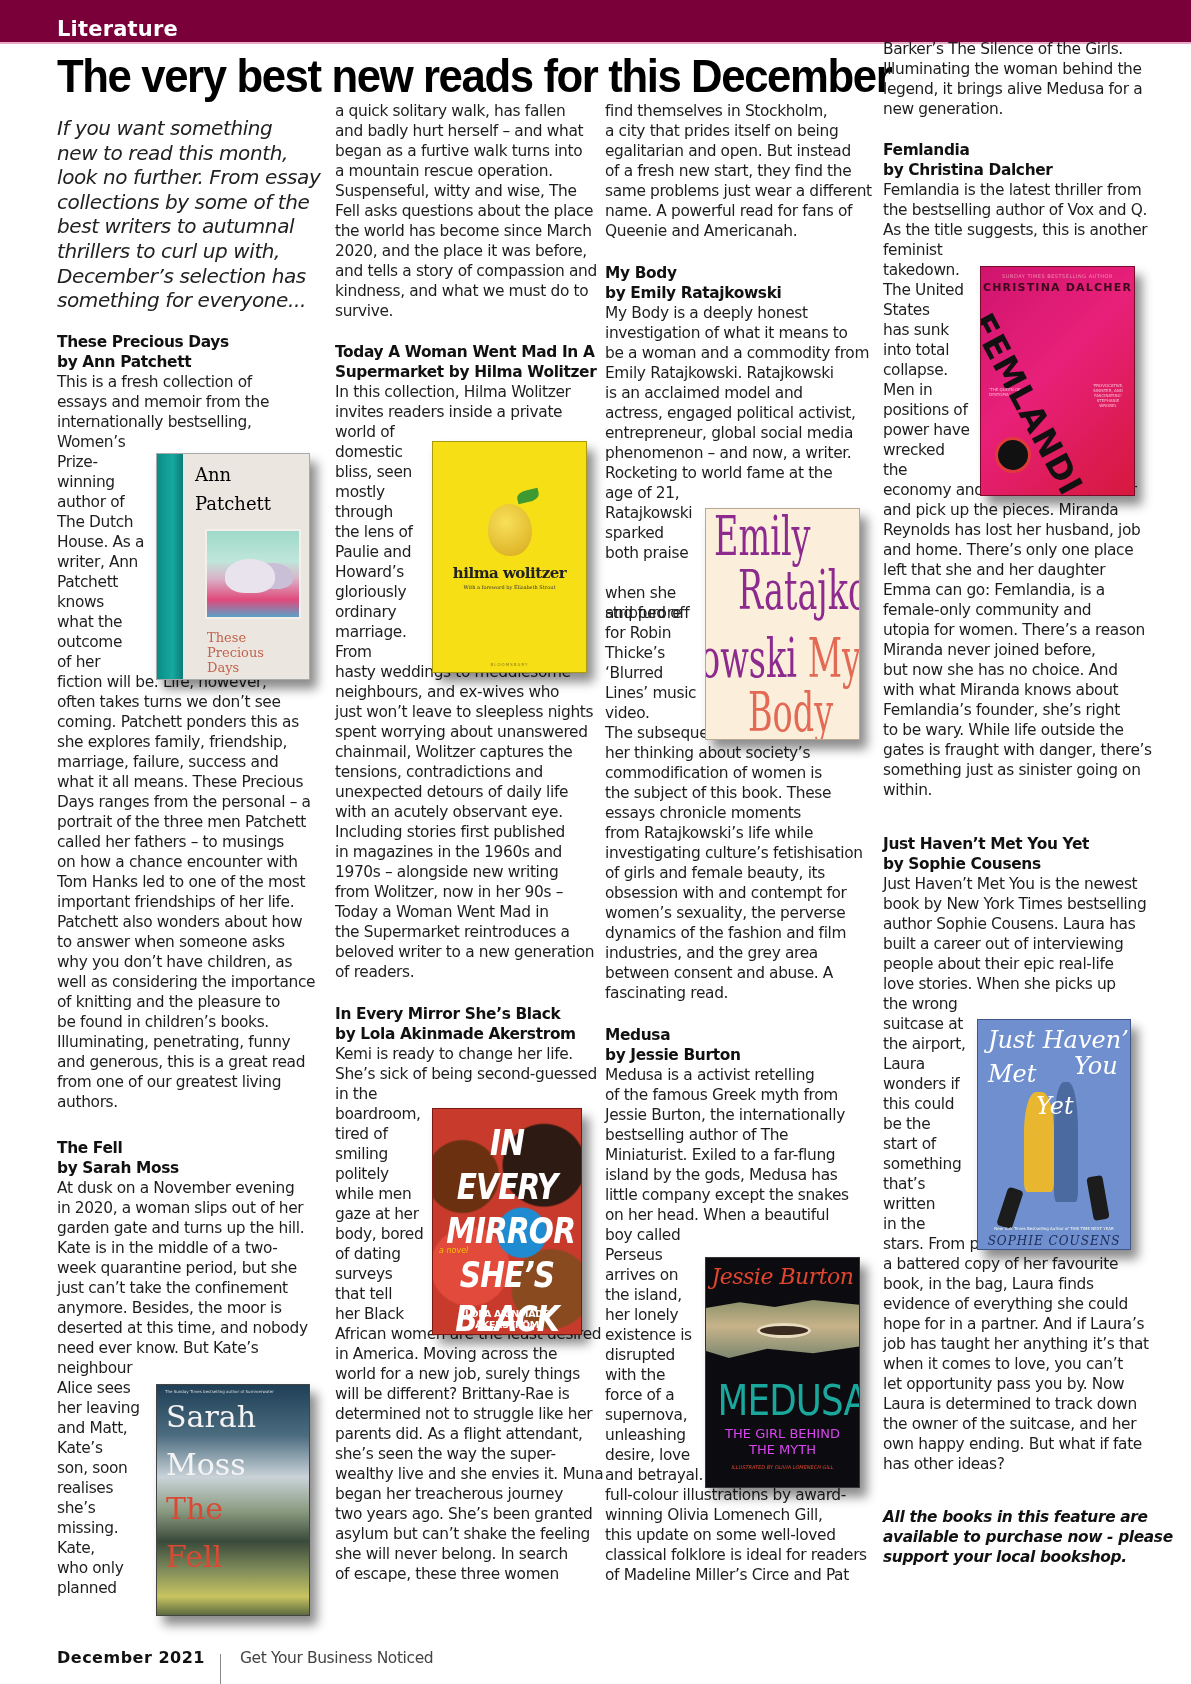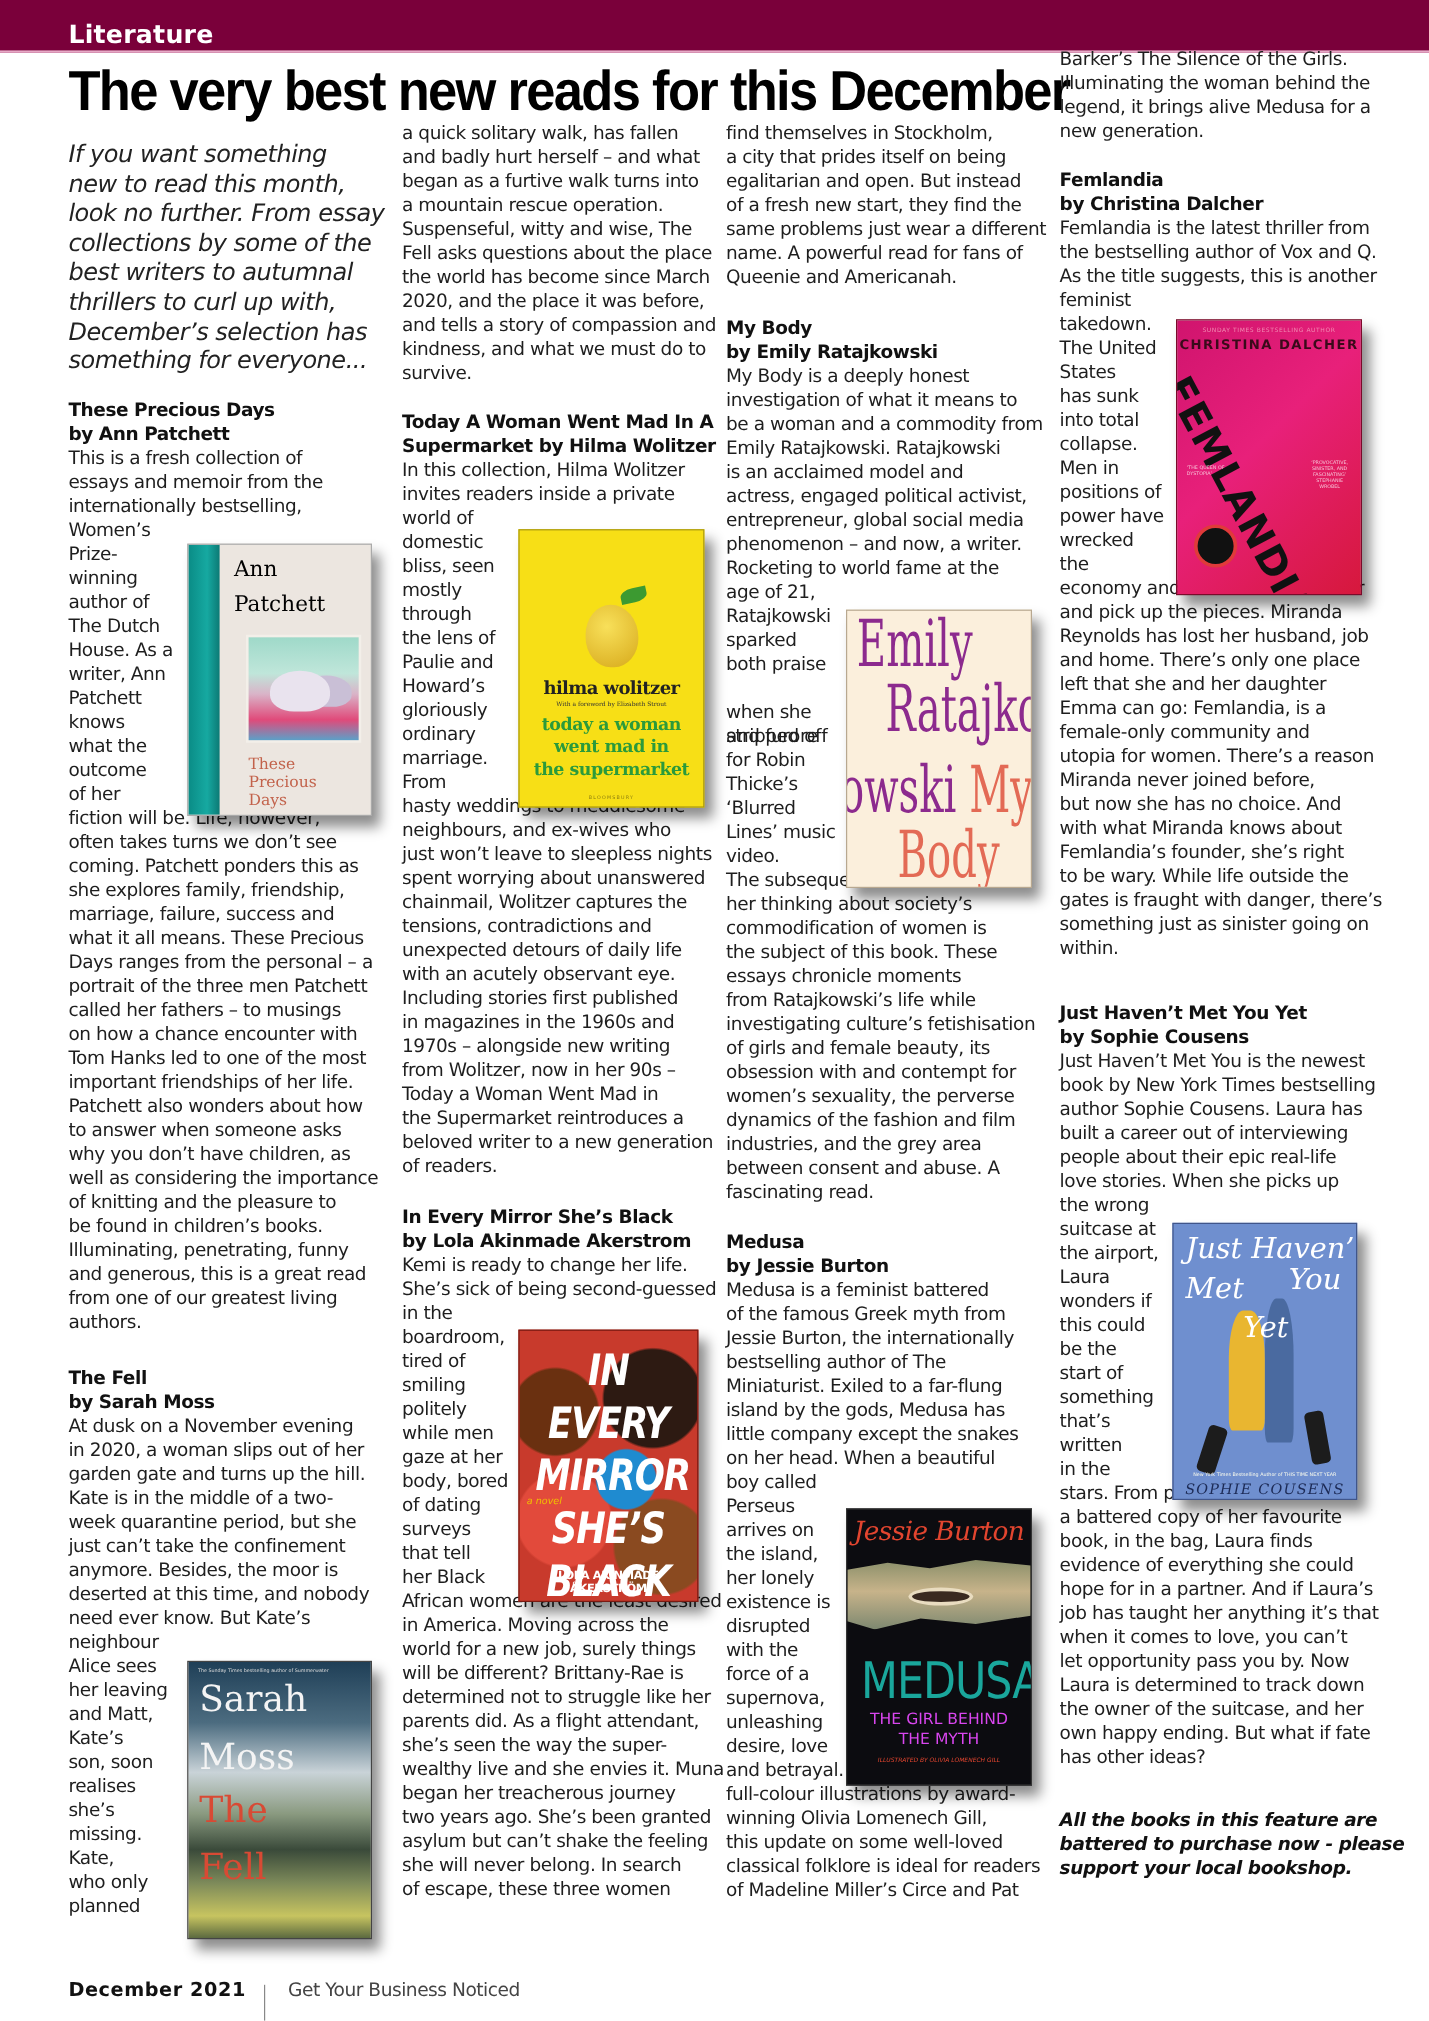--- a/index.html
+++ b/index.html
@@ -289,21 +289,21 @@
     <div class="ln" style="top: 843px;">investigating culture’s fetishisation</div>
     <div class="ln" style="top: 863px;">of girls and female beauty, its</div>
     <div class="ln" style="top: 883px;">obsession with and contempt for</div>
     <div class="ln" style="top: 903px;">women’s sexuality, the perverse</div>
     <div class="ln" style="top: 923px;">dynamics of the fashion and film</div>
     <div class="ln" style="top: 943px;">industries, and the grey area</div>
     <div class="ln" style="top: 963px;">between consent and abuse. A</div>
     <div class="ln" style="top: 983px;">fascinating read.</div>
     <div class="ln b" style="top: 1025px;">Medusa</div>
     <div class="ln b" style="top: 1045px;">by Jessie Burton</div>
-    <div class="ln" style="top: 1065px;">Medusa is a feminist battered</div>
+    <div class="ln" style="top: 1065px;">Medusa is a activist retelling</div>
     <div class="ln" style="top: 1085px;">of the famous Greek myth from</div>
     <div class="ln" style="top: 1105px;">Jessie Burton, the internationally</div>
     <div class="ln" style="top: 1125px;">bestselling author of The</div>
     <div class="ln" style="top: 1145px;">Miniaturist. Exiled to a far-flung</div>
     <div class="ln" style="top: 1165px;">island by the gods, Medusa has</div>
     <div class="ln" style="top: 1185px;">little company except the snakes</div>
     <div class="ln" style="top: 1205px;">on her head. When a beautiful</div>
     <div class="ln" style="top: 1225px;">boy called</div>
     <div class="ln" style="top: 1245px;">Perseus</div>
     <div class="ln" style="top: 1265px;">arrives on</div>
@@ -387,21 +387,21 @@
     <div class="ln" style="top: 1294px;">evidence of everything she could</div>
     <div class="ln" style="top: 1314px;">hope for in a partner. And if Laura’s</div>
     <div class="ln" style="top: 1334px;">job has taught her anything it’s that</div>
     <div class="ln" style="top: 1354px;">when it comes to love, you can’t</div>
     <div class="ln" style="top: 1374px;">let opportunity pass you by. Now</div>
     <div class="ln" style="top: 1394px;">Laura is determined to track down</div>
     <div class="ln" style="top: 1414px;">the owner of the suitcase, and her</div>
     <div class="ln" style="top: 1434px;">own happy ending. But what if fate</div>
     <div class="ln" style="top: 1454px;">has other ideas?</div>
     <div class="ln bi" style="top: 1507px;">All the books in this feature are</div>
-    <div class="ln bi" style="top: 1527px;">battered to purchase now - please</div>
+    <div class="ln bi" style="top: 1527px;">available to purchase now - please</div>
     <div class="ln bi" style="top: 1547px;">support your local bookshop.</div>
   </div>
 
 <div class="cover c-ann">
   <div class="spine"></div>
   <div class="t1">
     <div>Ann</div>
     <div>Patchett</div>
   </div>
   <div class="art"></div>
@@ -410,25 +410,20 @@
     <div>Precious</div>
     <div>Days</div>
   </div>
 </div>
 
 <div class="cover c-hilma">
   <div class="leaf"></div>
   <div class="lemon"></div>
   <div class="auth">hilma wolitzer</div>
   <div class="fw">With a foreword by Elizabeth Strout</div>
-  <div class="tt">
-    <div>today a woman</div>
-    <div>went mad in</div>
-    <div>the supermarket</div>
-  </div>
   <div class="pub">BLOOMSBURY</div>
 </div>
 
 <div class="cover c-moss">
   <div class="tag">The Sunday Times bestselling author of Summerwater</div>
   <div class="n1">
     <div>Sarah</div>
     <div>Moss</div>
   </div>
   <div class="n2">

